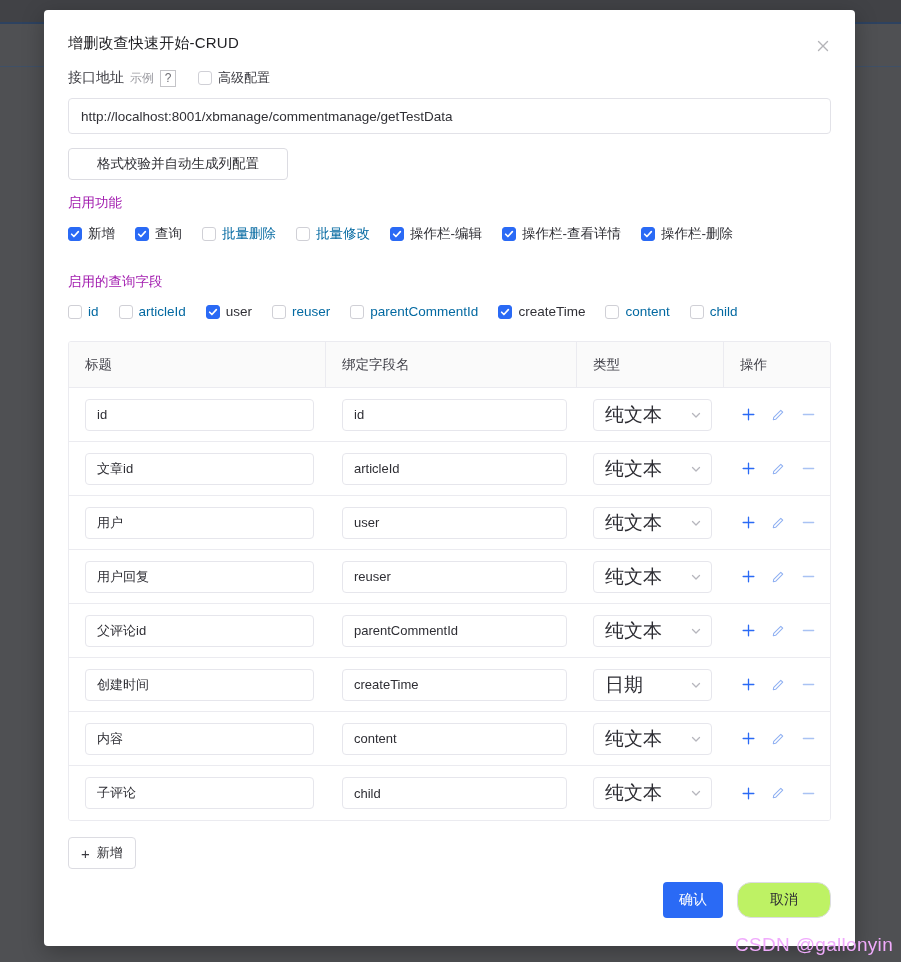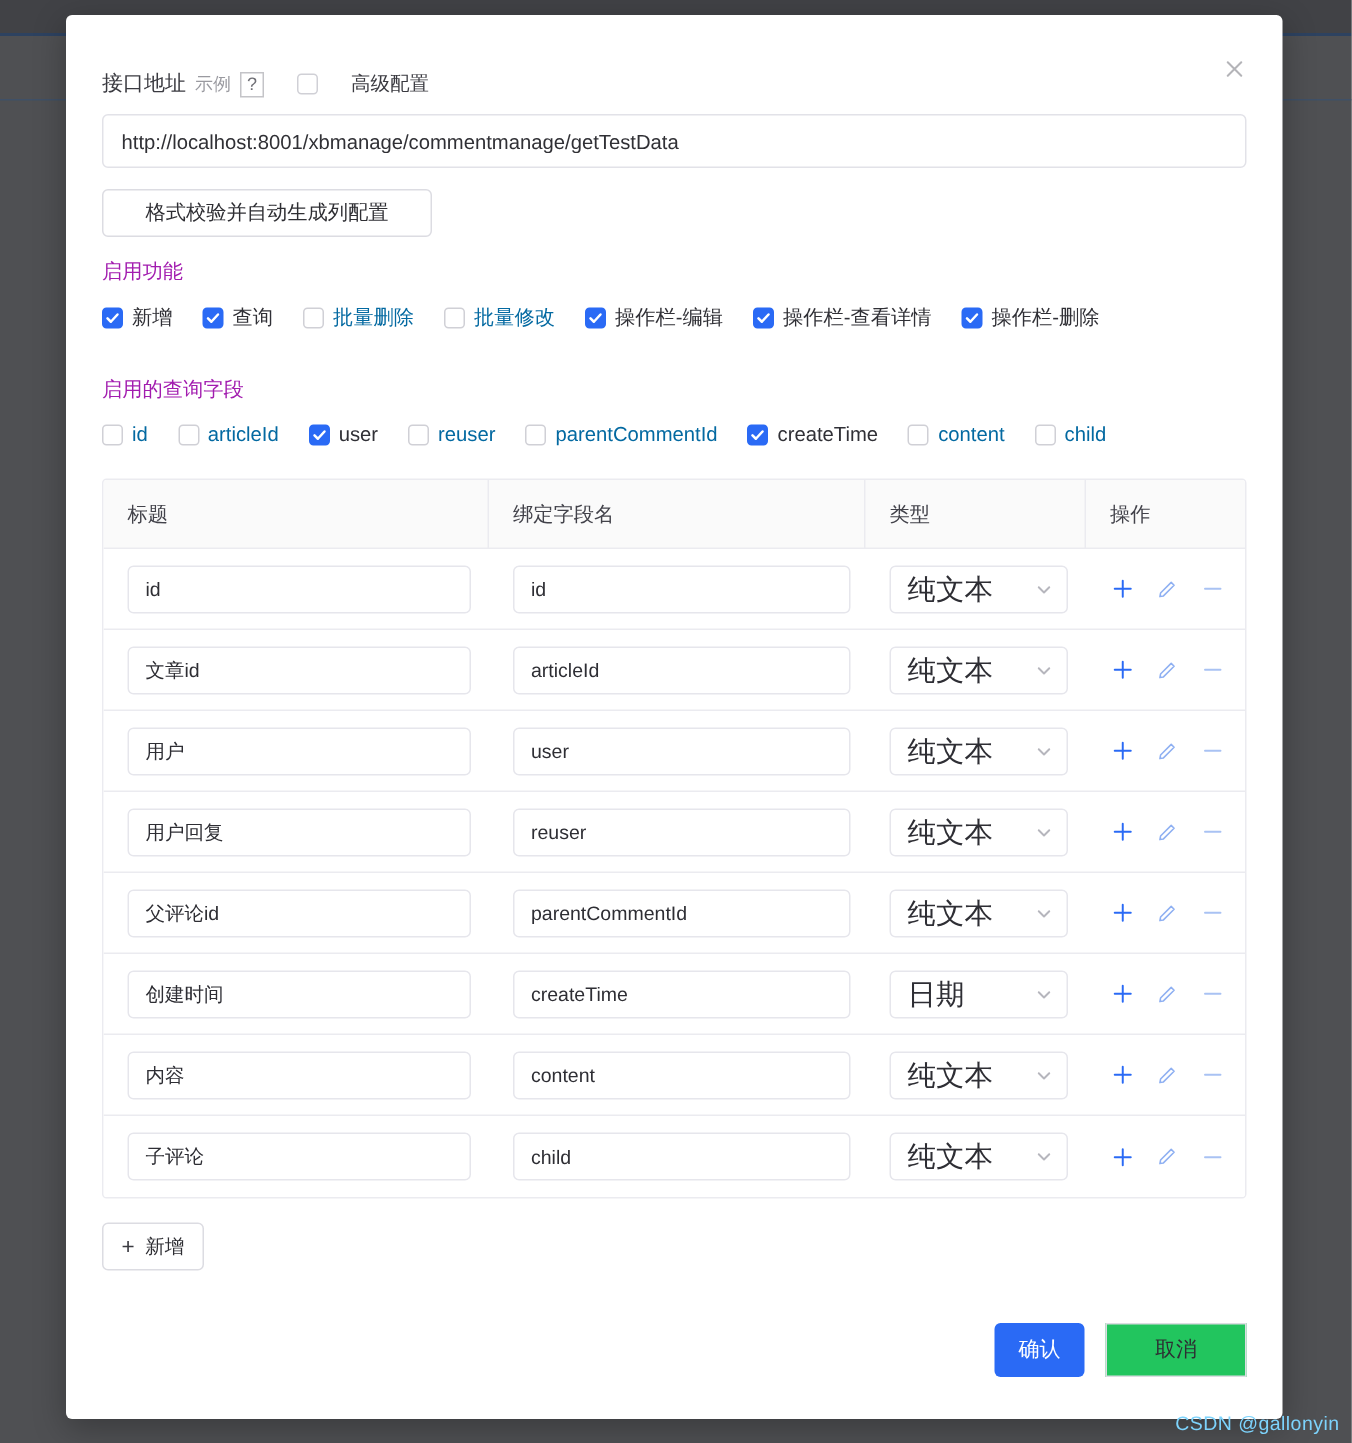--- a/index.html
+++ b/index.html
@@ -105,21 +105,21 @@
     height: 17px;
     border: 1px solid #c4c4c8;
     font-size: 12px;
     color: #6e6e74;
     line-height: 1;
     cursor: pointer;
   }
   .adv-wrap {
     display: inline-flex;
     align-items: center;
-    gap: 22px;
+    gap: 6px;
     margin-left: 16px;
     cursor: pointer;
   }
   .adv-label { font-size: 13px; color: #3a3a40; }
 
   
   .cbx {
     width: 14px;
     height: 14px;
     border-radius: 3px;
@@ -331,51 +331,52 @@
     color: #fff;
     font-size: 14px;
     cursor: pointer;
     font-family: "Liberation Sans", sans-serif;
   }
   .btn-default {
     height: 36px;
     min-width: 58px;
     padding: 0 32px;
     border: 1px solid #dcdce2;
-    border-radius: 0;
-    background: #22c55e;
+    border-radius: 14px;
+    background: #bef264;
     color: #2e2e33;
     font-size: 14px;
     cursor: pointer;
     font-family: "Liberation Sans", sans-serif;
   }
 
   .watermark {
     position: absolute;
     right: 8px;
     bottom: 6px;
-    font-size: 13px;
-    color: #7dd3fc;
+    font-size: 19px;
+    color: #f0abfc;
     letter-spacing: .3px;
     pointer-events: none;
   }
 </style>
 </head>
 <body>
 
 <div id="backdrop">
   <div class="bg-topbar"></div>
   <div class="bg-rule-a"></div>
   <div class="bg-panel"></div>
   <div class="bg-rule-b"></div>
 </div>
 
 <div id="modal">
 
   <div class="modal-header">
+    <div class="modal-title">增删改查快速开始-CRUD</div>
     <div class="close-icon">
       <svg width="20" height="20" viewBox="0 0 20 20" fill="none" stroke="currentColor" stroke-width="1.4" stroke-linecap="round">
         <path d="M5.5 5.5 L14.5 14.5 M14.5 5.5 L5.5 14.5"></path>
       </svg>
     </div>
   </div>
 
   <div class="modal-body">
 
     

